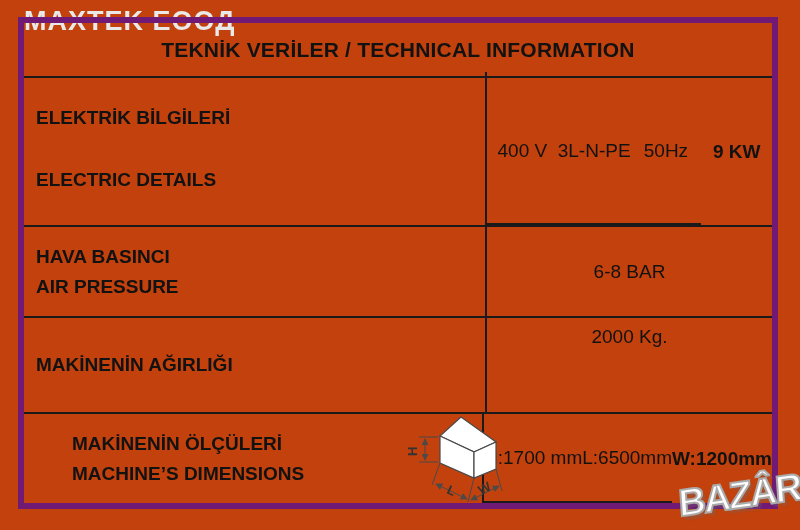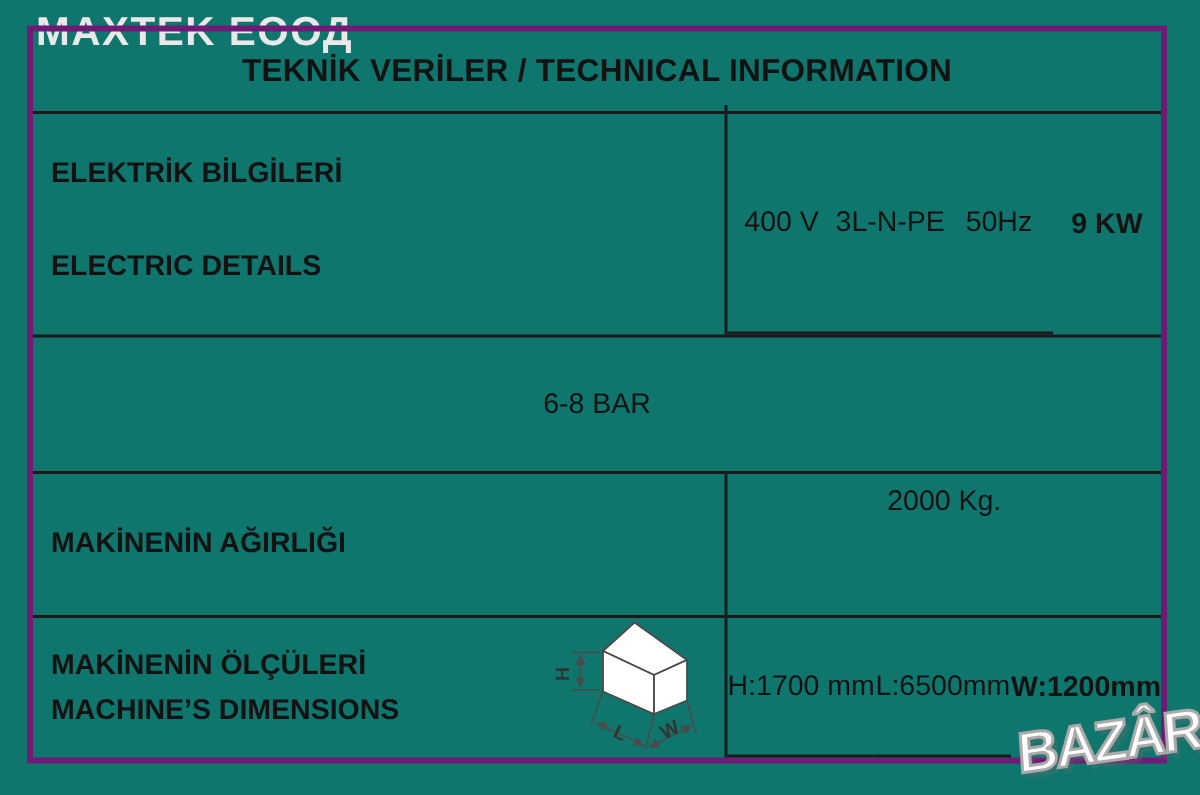--- a/index.html
+++ b/index.html
@@ -1,41 +1,41 @@
 <!DOCTYPE html>
 <html><head>
 <meta charset="utf-8">
 <style>
   html, body { margin: 0; padding: 0; background: #ffffff; }
   body {
     width: 800px; height: 530px; position: relative; overflow: hidden;
     font-family: "Liberation Sans", sans-serif; color: #121212;
   }
-  .page { position: absolute; inset: 0; background: #0f766e; }
+  .page { position: absolute; inset: 0; background: #c2410c; }
 
   
   .wm-top {
     position: absolute; left: 24px; top: 6px;
     font-size: 27px; font-weight: bold; letter-spacing: 1px;
     color: #e9e9e9; white-space: nowrap; z-index: 1;
   }
 
   
   .ttable {
     position: absolute; left: 18px; top: 17px; width: 760px; height: 492px;
-    border: 4px solid #701a75; box-sizing: border-box;
+    border: 6px solid #701a75; box-sizing: border-box;
     display: flex; flex-direction: column; z-index: 2; background: transparent;
   }
   .t-header {
     height: 55px; box-sizing: border-box; border-bottom: 2px solid #1a1a1a;
     display: flex; align-items: center; justify-content: center;
     font-size: 21px; font-weight: bold; letter-spacing: 0.2px;
   }
   .t-row { display: flex; box-sizing: border-box; border-bottom: 2px solid #1a1a1a; }
-  .t-row.last { border-bottom: none; flex: 1; }
+  .t-row.last { border-bottom: none; flex: 1; margin-left: 36px; }
   .row-electric { height: 149px; }
   .row-air { height: 91px; }
   .row-weight { height: 96px; }
 
   .label-cell {
     width: 463px; box-sizing: border-box; border-right: 2px solid #1a1a1a;
     padding-left: 12px; display: flex; flex-direction: column; justify-content: center;
     position: relative;
   }
   .label-tr { font-size: 19px; font-weight: bold; line-height: 30px; white-space: nowrap; }
@@ -90,20 +90,24 @@
       </div>
       <div class="value-col">
         <div class="sub-cell">400 V</div>
         <div class="sub-cell">3L-N-PE</div>
         <div class="sub-cell">50Hz</div>
         <div class="sub-cell">9 KW</div>
       </div>
     </div>
 
     <div class="t-row row-air">
+      <div class="label-cell">
+        <span class="label-tr">HAVA BASINCI</span>
+        <span class="label-en">AIR PRESSURE</span>
+      </div>
       <div class="value-cell">6-8 BAR</div>
     </div>
 
     <div class="t-row row-weight">
       <div class="label-cell">
         <span class="label-tr">MAKİNENİN AĞIRLIĞI</span>
       </div>
       <div class="value-cell top-align">2000 Kg.</div>
     </div>
 

